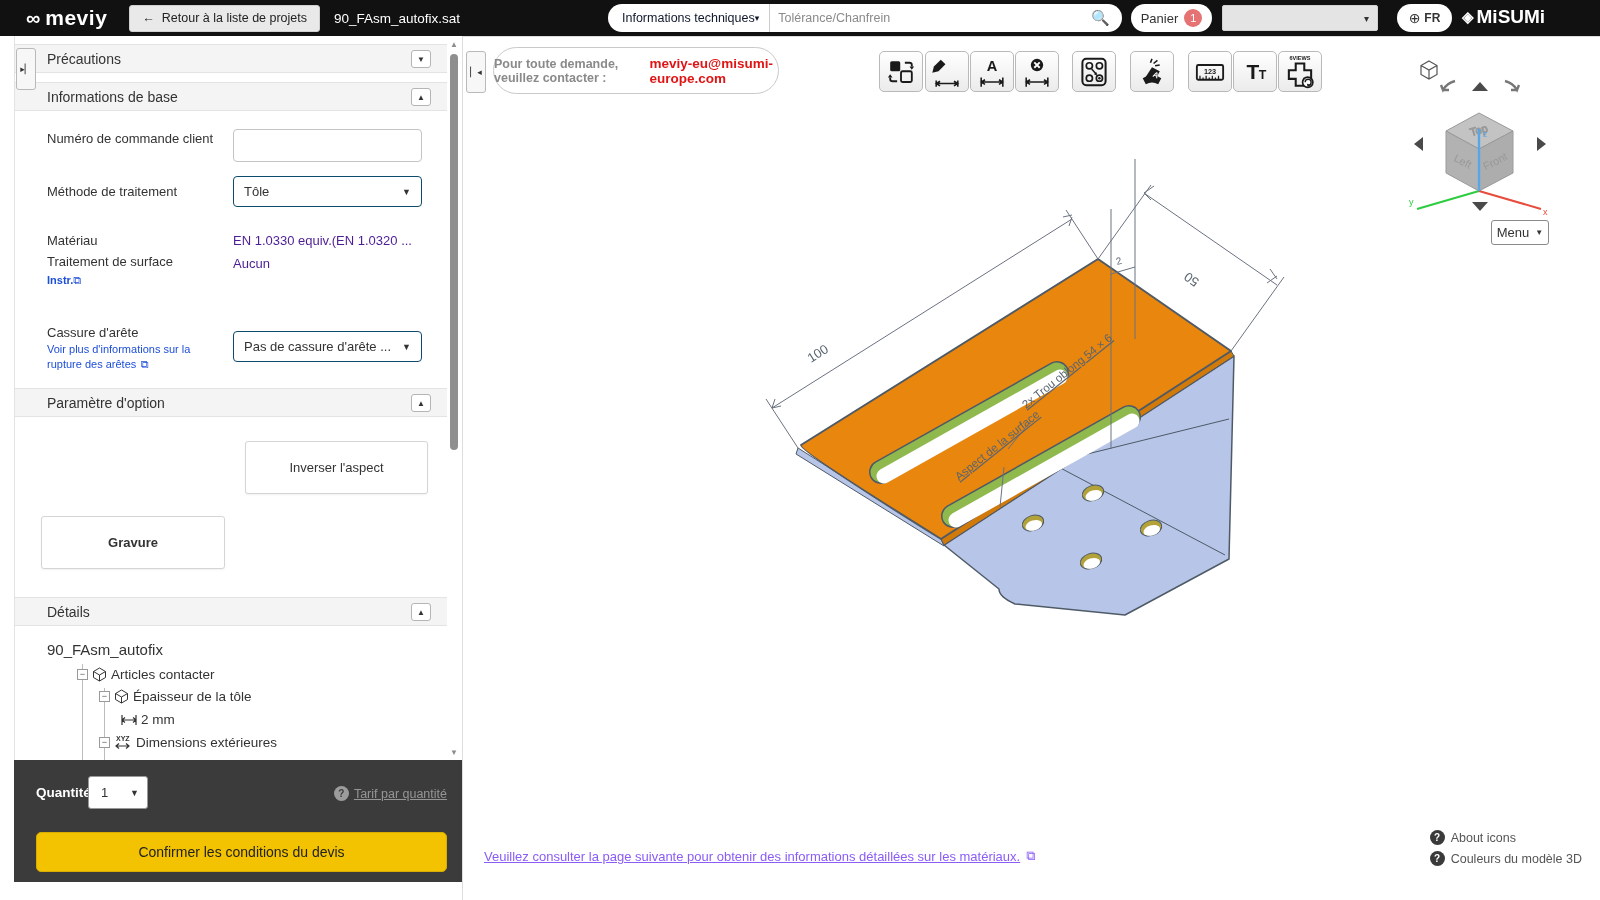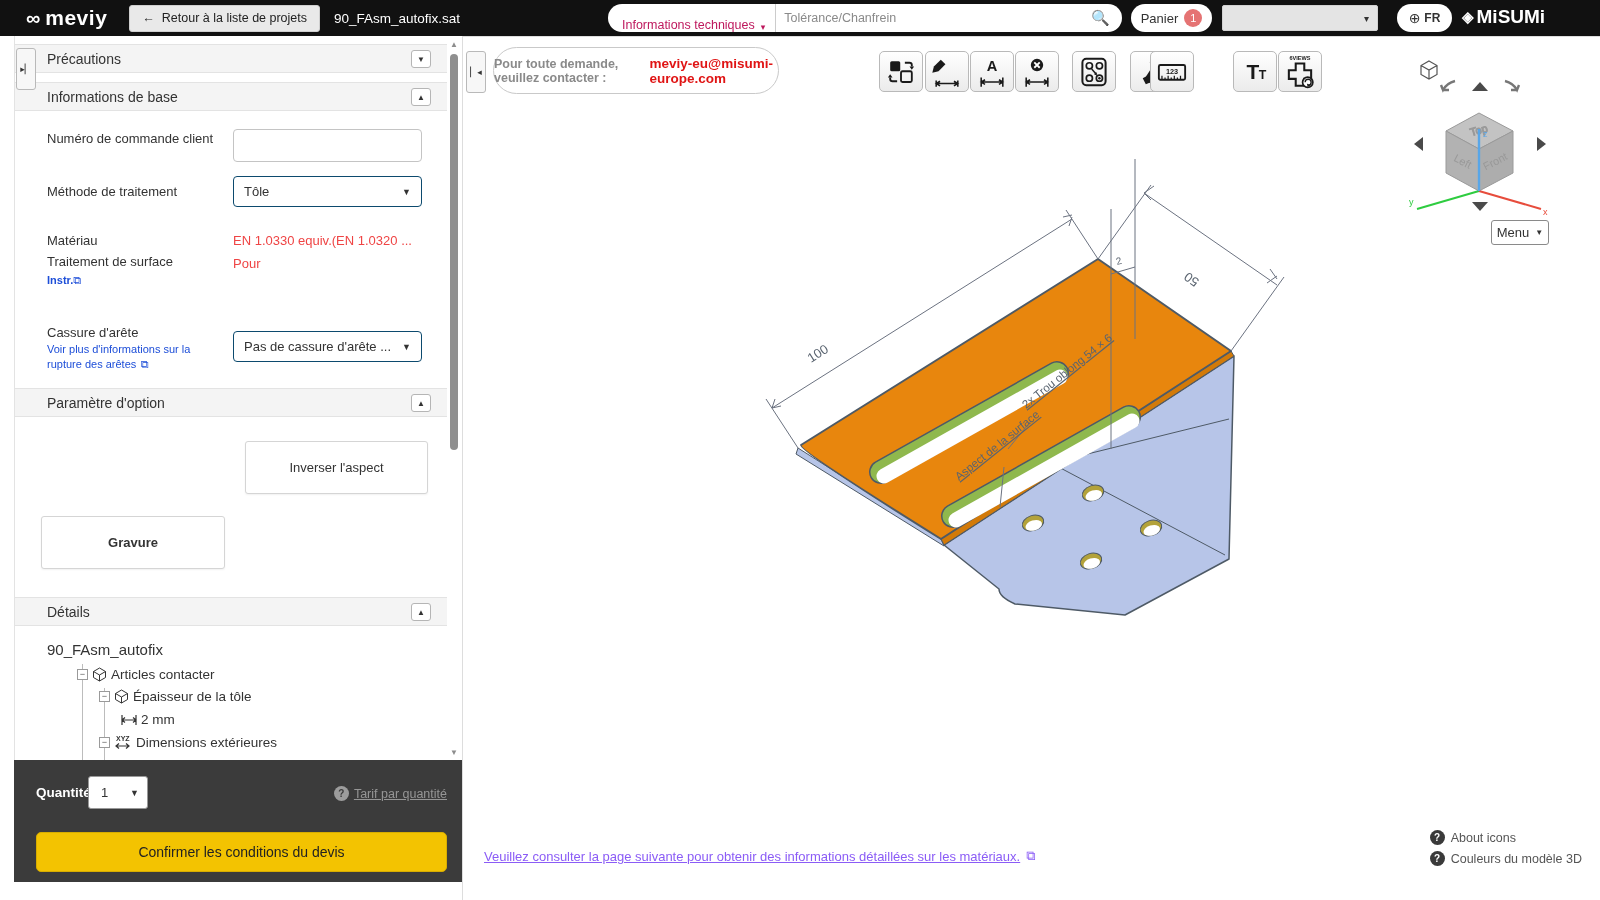--- a/index.html
+++ b/index.html
@@ -9,21 +9,21 @@
   
   #topbar { position:absolute; left:0; top:0; width:1600px; height:36px; background:#111; display:flex; align-items:center; z-index:50; }
   .logo { display:flex; align-items:center; gap:5px; margin-left:26px; }
   .logo-glyph { color:#fff; font-size:20px; line-height:20px; font-weight:bold; }
   .logo-text { color:#fff; font-size:21px; font-weight:bold; letter-spacing:.5px; }
   .back-btn { margin-left:22px; height:27px; background:#e9e9e9; border:1px solid #cfcfcf; border-radius:3px;
               font-size:12.5px; color:#222; display:flex; align-items:center; gap:7px; padding:0 12px; cursor:pointer; }
   .doc-title { color:#fff; font-size:13.5px; margin-left:14px; }
   .search-pill { position:absolute; left:608px; top:4px; width:514px; height:28px; background:#fff; border-radius:14px;
                  display:flex; align-items:center; overflow:hidden; }
-  .search-cat { display:flex; align-items:flex-end; gap:6px; padding:0 10px 0 14px; font-size:12.5px; color:#be185d;
+  .search-cat { display:flex; align-items:center; padding:0 10px 0 14px; font-size:12.5px; color:#0f172a;
                 border-right:1px solid #ccc; height:100%; cursor:pointer; white-space:nowrap; }
   .search-input { flex:1; border:none; outline:none; font-size:12.5px; color:#333; padding:0 8px; font-family:inherit; }
   .search-input::placeholder { color:#8a8a8a; }
   .search-icon { font-size:15px; color:#222; padding:0 12px 0 4px; cursor:pointer; }
   .cart-pill { position:absolute; left:1131px; top:4px; width:81px; height:28px; background:#fff; border-radius:14px;
                display:flex; align-items:center; justify-content:center; gap:6px; font-size:13px; cursor:pointer; }
   .cart-badge { width:18px; height:18px; border-radius:50%; background:#e57373; color:#fff; font-size:11px;
                 display:flex; align-items:center; justify-content:center; }
   .gray-select { position:absolute; left:1222px; top:5px; width:156px; height:26px; background:#e4e4e4;
                  border:1px solid #d2d2d2; border-radius:2px; display:flex; align-items:center; justify-content:flex-end;
@@ -40,21 +40,21 @@
               height:29px; display:flex; align-items:center; padding-left:32px; font-size:14px; color:#333; }
   .sec-toggle { position:absolute; right:16px; top:5px; width:20px; height:18px; background:#fff; border:1px solid #b5b5b5;
                 border-radius:3px; font-size:8px; color:#333; display:flex; align-items:center; justify-content:center; cursor:pointer; }
   .f-label { position:absolute; left:32px; font-size:13px; color:#333; }
   .f-link { color:#1d4ed8; font-size:11px; text-decoration:none; cursor:pointer; }
   .f-input { position:absolute; left:218px; width:189px; height:33px; border:1px solid #c4c4c4; border-radius:4px;
              font-size:13px; padding:0 8px; font-family:inherit; }
   .f-select { position:absolute; left:218px; width:189px; height:31px; border:1px solid #0c4a6e; border-radius:4px;
               background:#fff; font-size:13px; display:flex; align-items:center; padding:0 10px; cursor:pointer; }
   .f-select .chev { position:absolute; right:10px; font-size:9px; }
-  .f-value { position:absolute; left:218px; font-size:13px; color:#ef4444; white-space:nowrap; }
+  .f-value { position:absolute; left:218px; font-size:13px; color:#4c1d95; white-space:nowrap; }
   .btn-modify { position:absolute; left:218px; width:189px; height:31px; background:linear-gradient(#fff,#efefef);
                 border:1px solid #c8c8c8; border-radius:3px; font-size:13px; color:#333; cursor:pointer; font-family:inherit; }
   .opt-btn { position:absolute; height:53px; background:#fff; border:1px solid #d5d5d5; border-radius:3px;
              box-shadow:0 1px 2px rgba(0,0,0,.06); font-size:13px; color:#333; cursor:pointer; font-family:inherit; }
   .tree-row { position:absolute; display:flex; align-items:center; gap:4px; font-size:13.5px; color:#333; white-space:nowrap; }
   .expander { width:11px; height:11px; border:1px solid #9a9a9a; background:#fff; font-size:9px; line-height:8px;
               text-align:center; color:#555; cursor:pointer; flex:none; }
   .tree-guide { position:absolute; width:1px; background:#bcbcbc; }
   .cube-ico svg, .dim-ico svg { display:block; }
 
@@ -157,21 +157,21 @@
   <div class="f-label" style="top:148px;">Méthode de traitement</div>
   <div class="f-select" style="top:140px;">
     <span>Tôle</span>
     <span class="chev">▼</span>
   </div>
 
   <div class="f-label" style="top:197px;">Matériau</div>
   <div class="f-value" style="top:197px; max-width:200px; overflow:hidden;">EN 1.0330 equiv.(EN 1.0320 ...</div>
 
   <div class="f-label" style="top:218px;">Traitement de surface</div>
-  <div class="f-value" style="top:220px;">Pour</div>
+  <div class="f-value" style="top:220px;">Aucun</div>
 
   <div style="position:absolute; left:32px; top:234px;">
     <span class="f-link" style="font-weight:bold;">Instr.</span><span class="f-link">⧉</span>
   </div>
 
 
   <div class="f-label" style="top:289px;">Cassure d'arête</div>
   <div style="position:absolute; left:32px; top:305px; width:175px; line-height:14px;">
     <span class="f-link">Voir plus d'informations sur la rupture des arêtes</span>
     <span class="f-link">⧉</span>
@@ -313,21 +313,21 @@
     </svg>
   </button>
   <button class="tbtn" style="left:667px;">
     <svg width="34" height="32" viewBox="0 0 44 40">
       <path d="M10 28 q12 -8 24 0 l-4 8 q-8 -5 -16 0 z" fill="#1a1a1a"></path>
       <path d="M14 26 l8 -12 l10 5 l-5 10" fill="#1a1a1a"></path>
       <text x="24" y="26" font-size="10" font-weight="bold" fill="#fff" transform="rotate(24 24 22)">A</text>
       <path d="M20 8 l2 -5 M24 9 l5 -4 M26 12 l6 -1" stroke="#1a1a1a" stroke-width="2" fill="none"></path>
     </svg>
   </button>
-  <button class="tbtn" style="left:687px;">
+  <button class="tbtn" style="left:725px;">
     <svg width="34" height="32" viewBox="0 0 44 40">
       <rect x="5" y="11" width="34" height="19" rx="2" fill="none" stroke="#1a1a1a" stroke-width="2.4"></rect>
       <text x="22" y="22" text-anchor="middle" font-size="9.5" font-weight="bold" fill="#1a1a1a">123</text>
       <path d="M9 30 v-5 M13 30 v-3 M17 30 v-5 M21 30 v-3 M25 30 v-5 M29 30 v-3 M33 30 v-5" stroke="#1a1a1a" stroke-width="1.6"></path>
     </svg>
   </button>
   <button class="tbtn" style="left:770px;">
     <svg width="34" height="32" viewBox="0 0 44 40">
       <text x="11" y="29" font-size="27" font-weight="bold" fill="#1a1a1a">T</text>
       <text x="27" y="29" font-size="16" font-weight="bold" fill="#1a1a1a">T</text>

